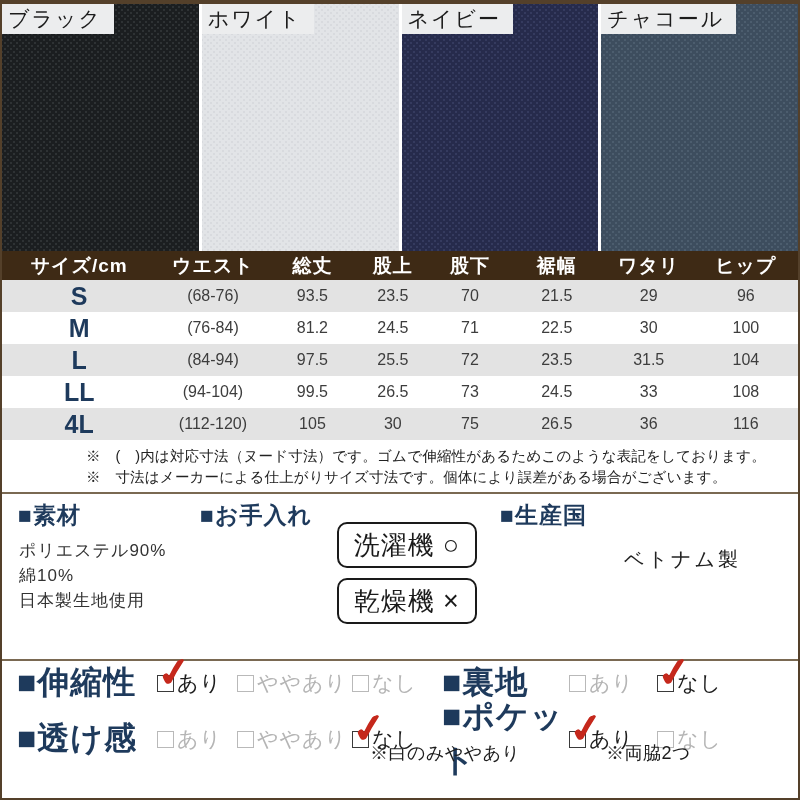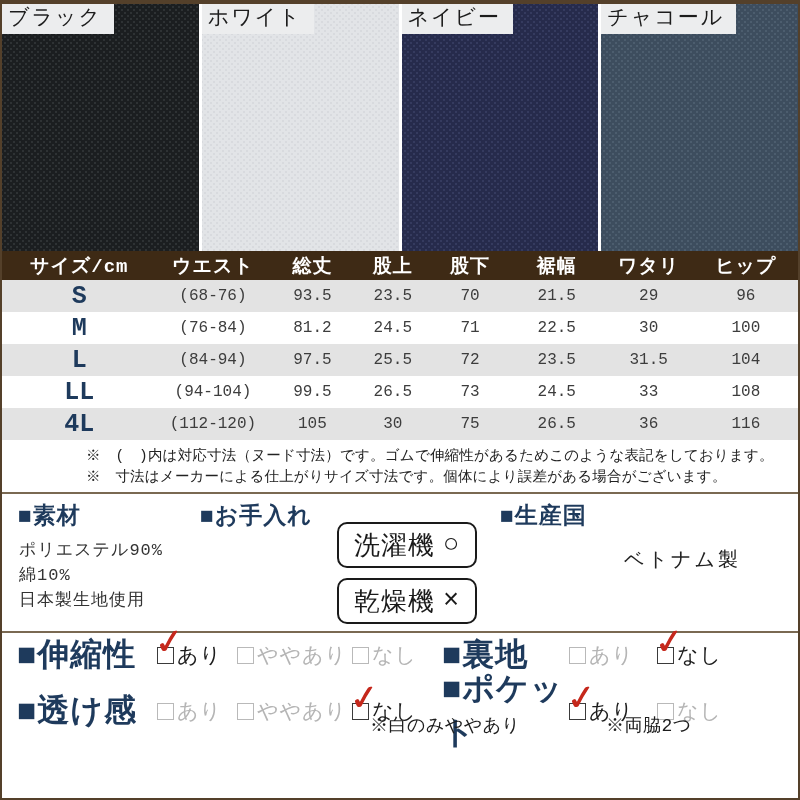--- a/index.html
+++ b/index.html
@@ -3,21 +3,21 @@
 <meta charset="utf-8">
 <style>
   html,body{margin:0;padding:0;background:#fff;}
   .page{
     position:relative;
     width:800px;height:800px;
     box-sizing:border-box;
     border:2px solid #54402a;
     border-top-width:4px;
     background:#fff;
-    font-family:Liberation Mono, monospace;
+    font-family:Liberation Sans, sans-serif;
     overflow:hidden;
   }
   
   .swatches{display:flex;gap:3px;height:247px;background:#fff;}
   .swatch{
     position:relative;flex:1;
     background-color:var(--base,#888);
     background-image:
       radial-gradient(var(--dot,#999) 1.1px, transparent 1.5px),
       radial-gradient(var(--dot,#999) 1.1px, transparent 1.5px);
@@ -52,21 +52,21 @@
     font-stretch:condensed;
   }
   col.c0{width:19.4%}col.c1{width:14.2%}col.c2{width:10.8%}col.c3{width:9.4%}
   col.c4{width:10.0%}col.c5{width:11.8%}col.c6{width:11.3%}col.c7{width:13.1%}
   
   .table-notes{height:52px;padding:6px 0 0 84px;box-sizing:border-box;}
   .table-notes div{font-size:14.5px;color:#222;line-height:21px;letter-spacing:.2px;}
   
   .divider{height:0;border-top:2px solid #7a6952;}
   
-  .info{position:relative;height:137px;background:#fff;padding-left:32px;}
+  .info{position:relative;height:165px;background:#fff;padding-left:32px;}
   .sec-title{color:#1e3a5c;font-size:23px;font-weight:bold;letter-spacing:1px;}
   .info .t-material{position:absolute;left:16px;top:6px;}
   .info .t-care{position:absolute;left:198px;top:6px;}
   .info .t-origin{position:absolute;left:498px;top:6px;}
   .material-lines{position:absolute;left:17px;top:44px;font-size:17px;color:#333;line-height:25px;letter-spacing:1px;}
   .care-box{
     position:absolute;left:335px;width:136px;height:42px;
     border:2.5px solid #1a1a1a;border-radius:10px;background:#fff;
     display:flex;align-items:center;justify-content:center;
     font-size:26px;color:#1a1a1a;letter-spacing:1px;white-space:nowrap;

